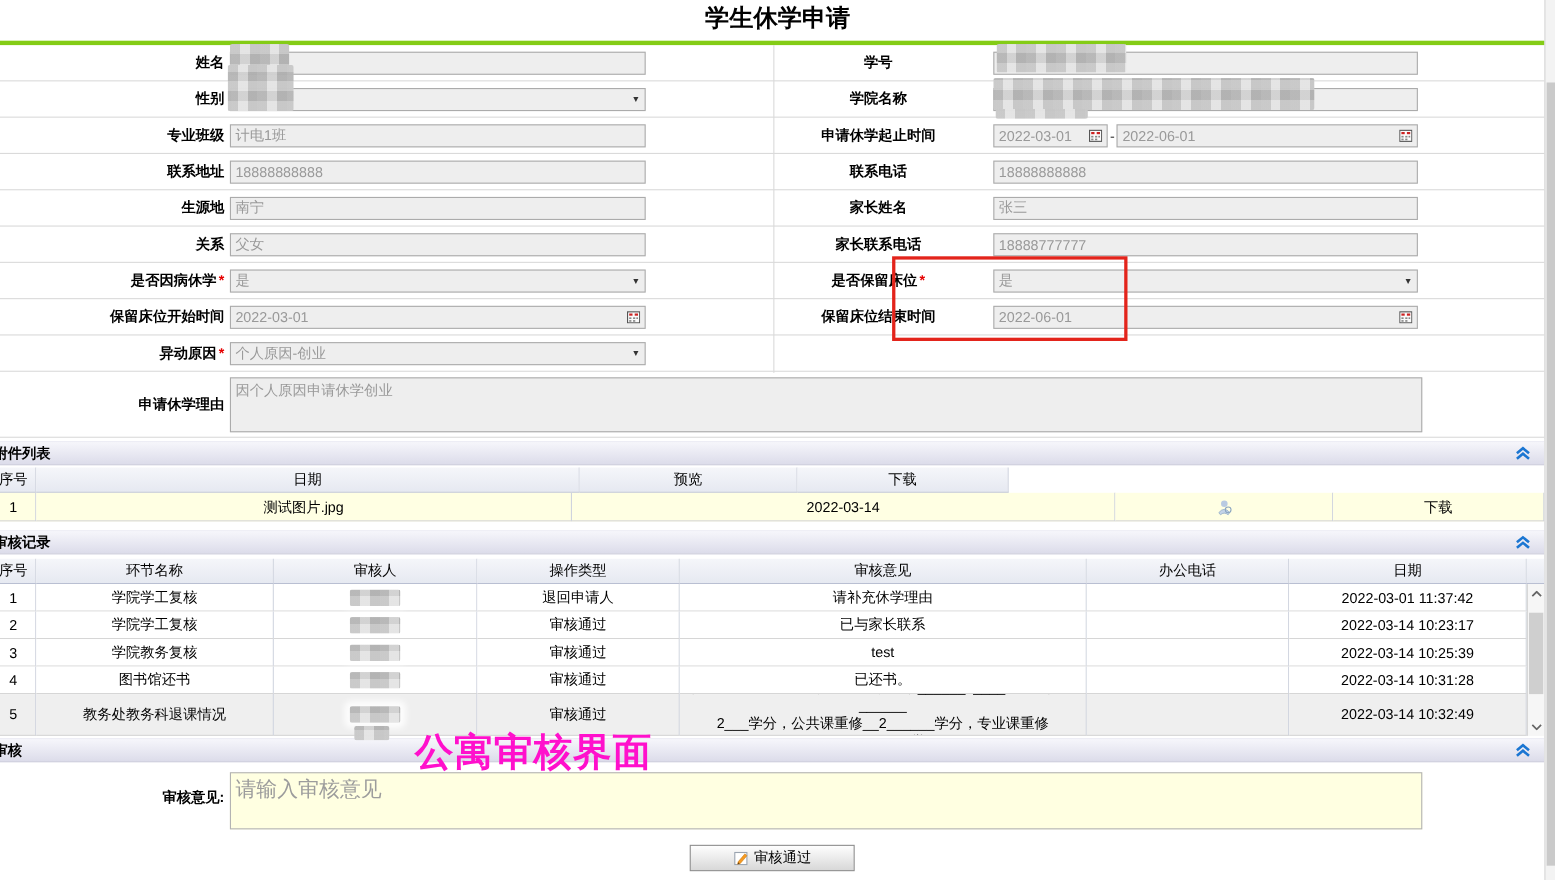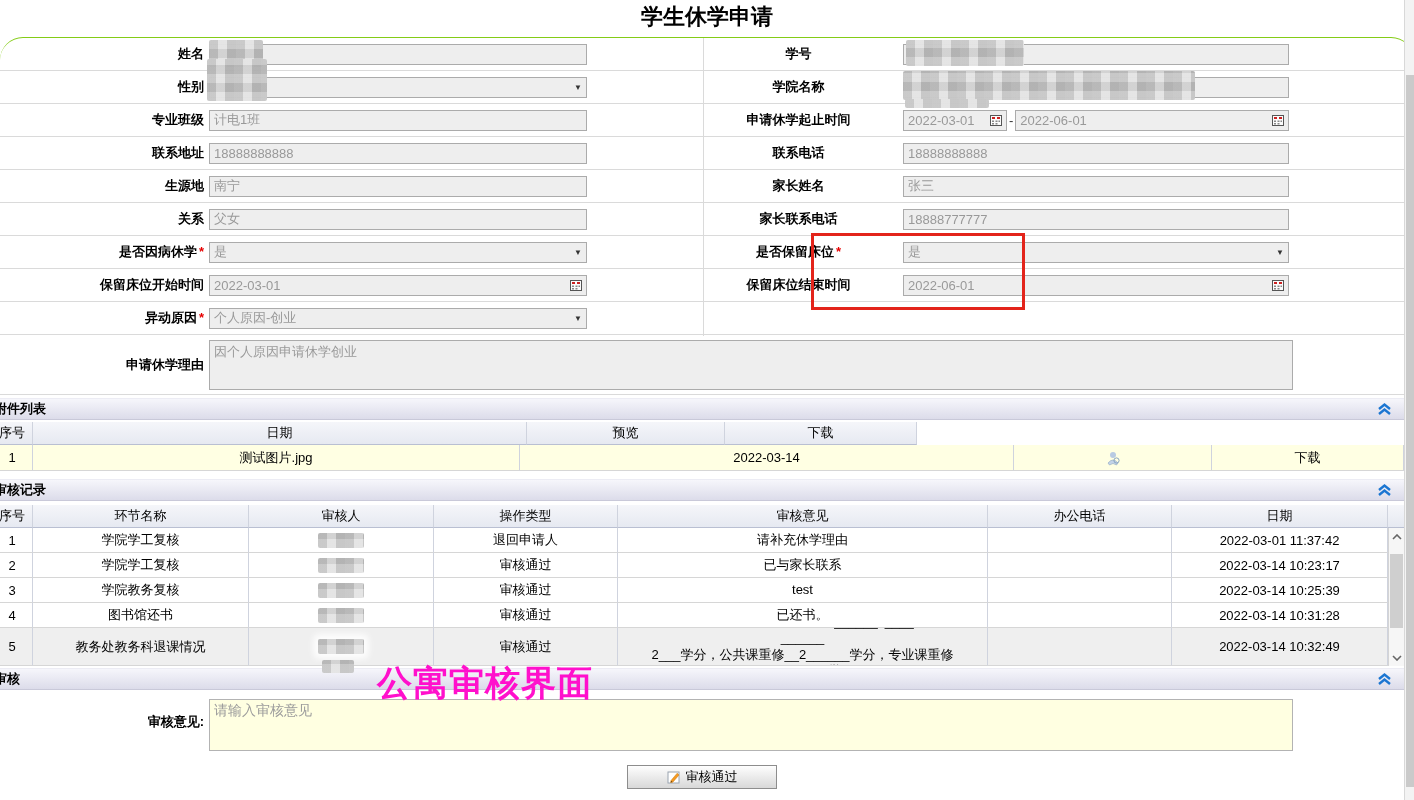--- a/index.html
+++ b/index.html
@@ -4,21 +4,21 @@
 <style>
   * { margin:0; padding:0; box-sizing:border-box; }
   html,body { width:1414px; height:800px; }
   body { font-family:"Liberation Sans","DejaVu Sans",sans-serif; font-size:13px; background:#fff; color:#000; }
   .page { position:relative; width:1414px; height:800px; overflow:hidden; background:#fff; }
 
   
   .title { height:37px; line-height:34px; text-align:center; font-size:22px; font-weight:bold; }
 
   
-  .form { border-top:1px solid #84cc16; position:relative;border-radius:23px; }
+  .form { border-top:4px solid #84cc16; position:relative; }
   .frow { display:flex; align-items:center; height:33px; border-bottom:1px solid #dadada; position:relative; }
   .frow.tall { height:60px; }
   .lab { width:209px; padding-right:5px; text-align:right; font-weight:bold; flex:0 0 auto; }
   .lab-r { width:204px; padding-right:5px; text-align:center; font-weight:bold; flex:0 0 auto; }
   .fld-l { width:378px; flex:0 0 auto; }
   .gap { width:112px; flex:0 0 auto; }
   .fld-r { width:386px; flex:0 0 auto; }
   .req { color:#e60000; font-weight:bold; margin-left:2px; }
 
   .inp { position:relative; height:21px; width:100%; background:#eeeeee; border:1px solid #ababab;
@@ -67,21 +67,21 @@
   .rows-col { width:1396px; }
   .vscroll { width:16px; height:138px; position:relative; background:#f6f6f6; border-left:1px solid #d4d4d4; }
   .vscroll .sarrow { position:absolute; left:0; width:15px; height:15px; display:flex; align-items:center; justify-content:center; }
   .vscroll .up { top:1px; } .vscroll .down { bottom:1px; }
   .vscroll .thumb { position:absolute; left:1px; top:26px; width:13px; height:74px; background:#cfcfcf; }
 
   
   .audit-row { display:flex; margin-top:9px; align-items:flex-start; }
   .audit-row .lab { padding-top:14px; }
   textarea.audit-txt { width:1084px; height:52px; background:#ffffe1; border:1px solid #b3b3b3;
-    font-family:inherit; font-size:14px; color:#444; padding:2px 4px; resize:none; }
+    font-family:inherit; font-size:19px; color:#444; padding:2px 4px; resize:none; }
   textarea.audit-txt::placeholder { color:#9c9c9c; }
   .btn-row { display:flex; justify-content:center; margin-top:14px; width:1404px; }
   .btn { width:150px; height:24px; background:linear-gradient(#fefefe,#d8d8d8); border:1px solid #8d8d8d;
          display:flex; align-items:center; justify-content:center; gap:5px; font-size:13px; cursor:pointer; }
 
   
   .redbox { position:absolute; left:811px; top:233px; width:214px; height:77px;
             border:3px solid #e3241b; z-index:6; }
   .pinknote { position:absolute; left:377px; top:660px; z-index:7; font-size:35px; font-weight:800;
               color:#ff10cc; letter-spacing:1px; white-space:nowrap; }

